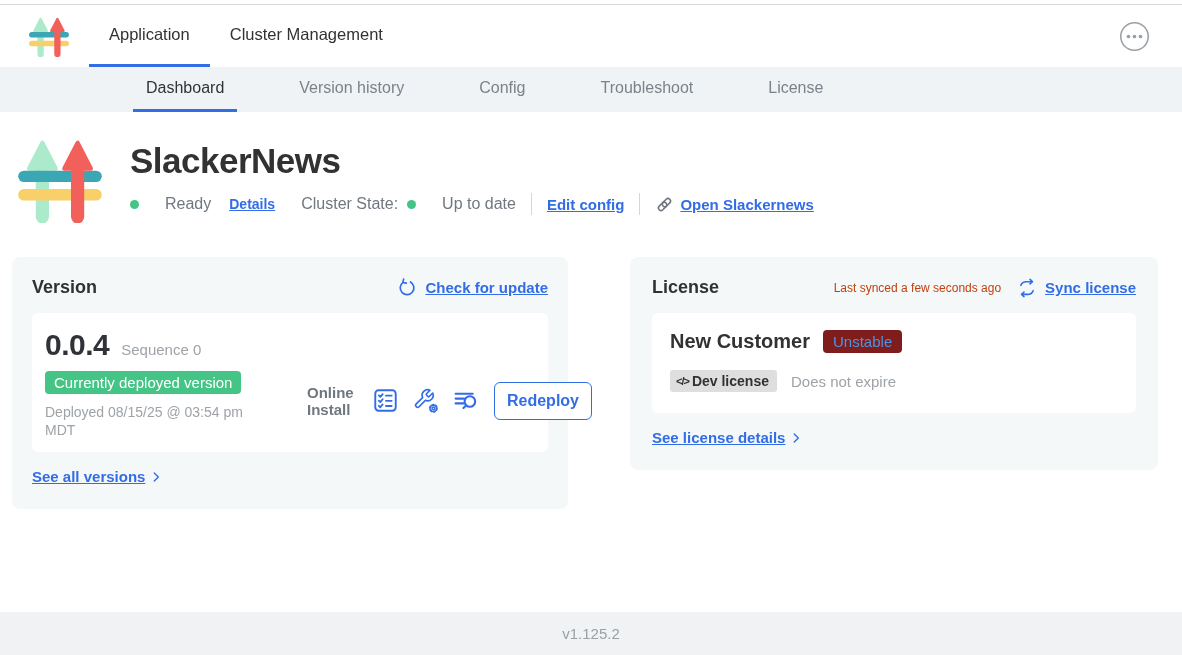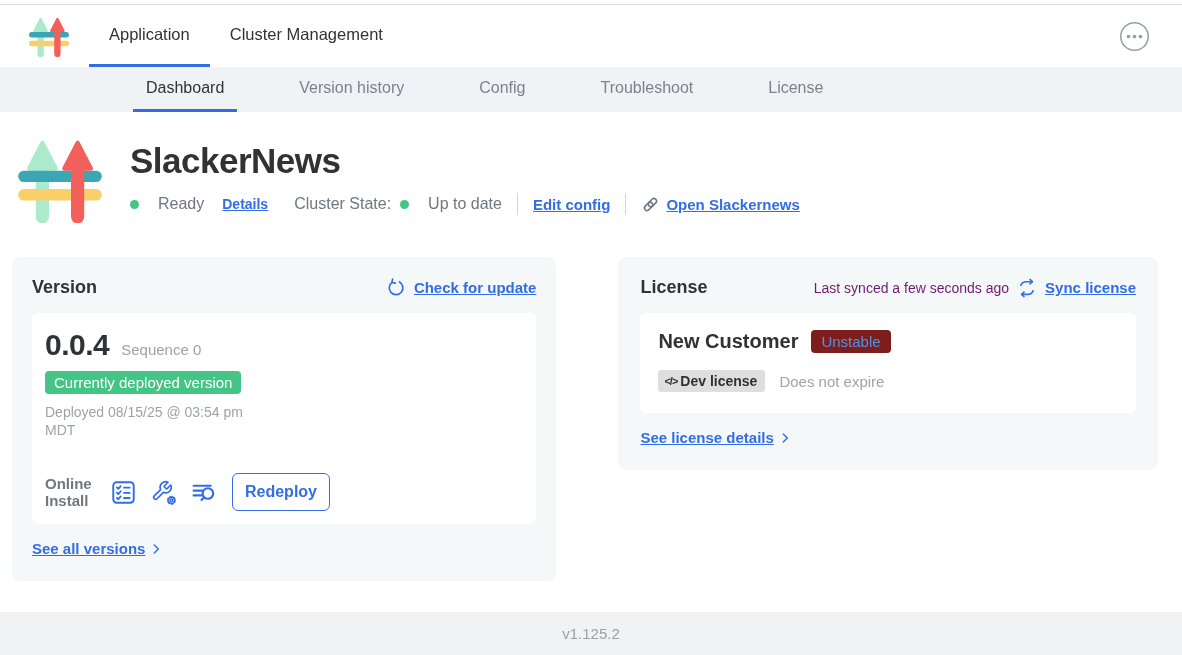--- a/index.html
+++ b/index.html
@@ -25,44 +25,44 @@
   .subnav-item.active { color:#323232; border-bottom-color:#326DE6; }
 
   
   .hero { display:flex; margin:23px 0 0 16px; }
   .hero-icon { width:88px; height:88px; flex:none; }
   .hero-icon svg { width:100%; height:100%; }
   .hero-body { margin-left:26px; padding-top:6px; }
   .app-title { font-size:35px; font-weight:800; letter-spacing:-0.5px; color:#323232; }
   .status-row { display:flex; align-items:center; margin-top:12px; font-size:16px; color:#6F7780; }
   .dot { width:9px; height:9px; border-radius:50%; background:#44C585; flex:none; }
-  .status-row .lbl { margin-left:19px; }
+  .status-row .lbl { margin-left:26px; }
   .link { color:#326DE6; text-decoration:underline; cursor:pointer; }
   .details-link { font-size:14px; font-weight:700; margin-left:18px; }
   .cluster-label { margin-left:26px; }
   .status-row .dot2 { margin-left:9px; }
   .vdiv { width:1px; height:22px; background:#D3D7DA; margin:0 15px; }
   .editcfg-link { font-size:15px; font-weight:700; }
   .openapp { display:flex; align-items:center; }
   .openapp svg { width:19px; height:19px; margin-right:6px; }
   .openapp .link { font-size:15px; font-weight:700; }
 
   
   .cards { display:flex; align-items:flex-start; gap:62px; padding:0 24px 0 12px; margin-top:34px; }
   .card { background:#F5F8F9; border-radius:8px; }
   .version-card { width:556px; padding:20px 20px 24px; }
   .license-card { width:551px; padding:20px 22px 24px; }
   .card-head { display:flex; align-items:center; }
   .card-title { font-size:18px; font-weight:700; color:#323232; }
   .head-right { margin-left:auto; display:flex; align-items:center; gap:8px; }
   .head-right svg { width:20px; height:20px; }
   .small-link { font-size:15px; font-weight:700; }
-  .synced-txt { font-size:14px; color:#701a75; }
-
-  .inner-card { background:#fff; border-radius:6px; margin-top:15px;flex-direction:column; }
+  .synced-txt { font-size:12px; color:#c2410c; margin-right:8px; }
+
+  .inner-card { background:#fff; border-radius:6px; margin-top:15px; }
 
   
   .v-inner { padding:15px 13px 13px; display:flex; }
   .v-left { width:262px; flex:none; }
   .ver-row { display:flex; align-items:baseline; gap:12px; }
   .ver-num { font-size:30px; font-weight:800; color:#2F3237; letter-spacing:-0.5px; }
   .seq { font-size:15px; color:#9EA3A8; }
   .deployed-badge { display:inline-block; margin-top:9px; background:#44C585; color:#fff; font-size:15px; padding:3px 9px; border-radius:4px; }
   .deployed-at { margin-top:9px; font-size:14px; line-height:18px; color:#9EA3A8; width:212px; }
   .deploy-row { display:flex; align-items:center; gap:15px; margin-top:34px; }

